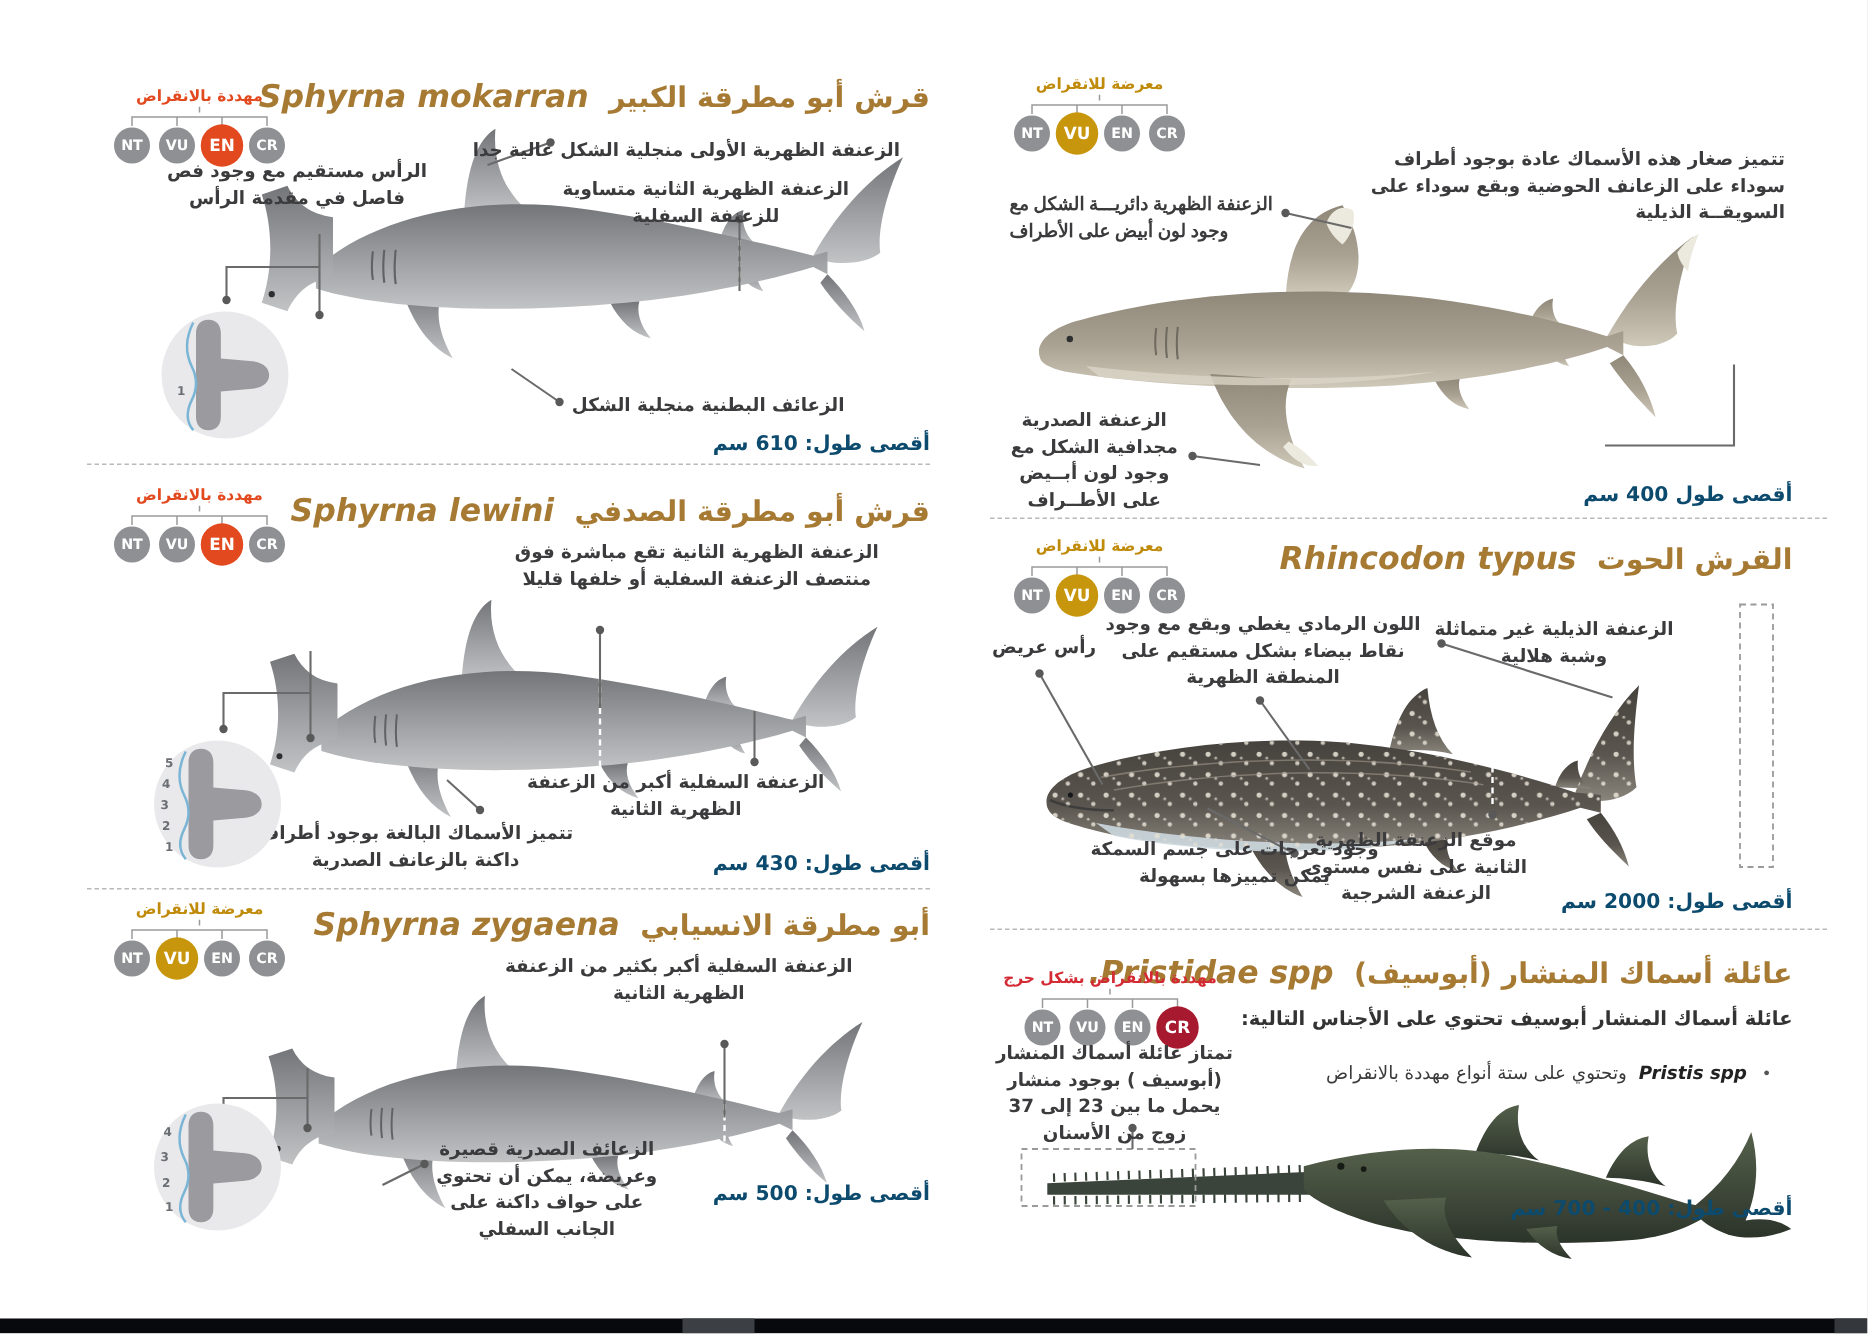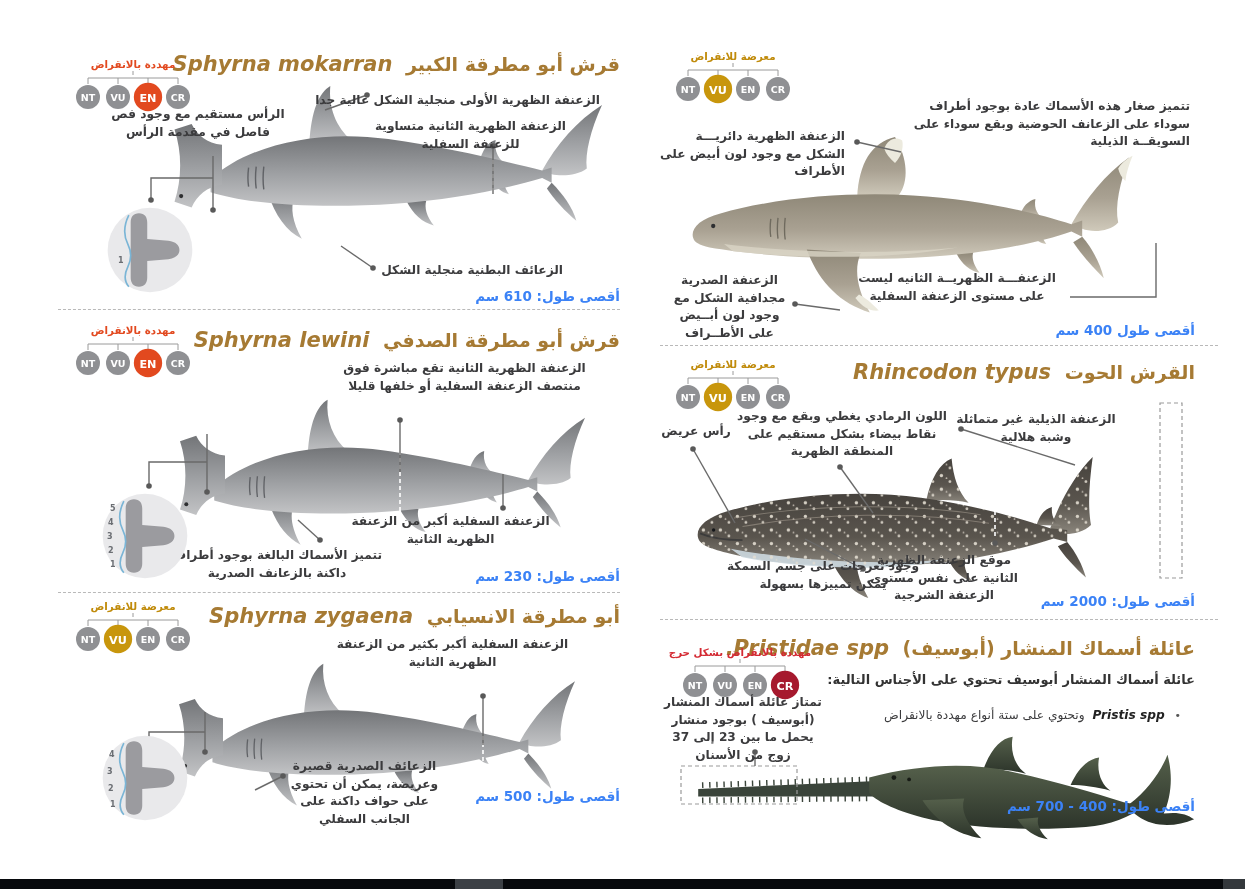--- a/index.html
+++ b/index.html
@@ -5,21 +5,21 @@
   html,body{margin:0;padding:0;background:#e9e9e9;}
   .page{position:relative;width:1245px;height:889px;background:#ffffff;overflow:hidden;
         font-family:"DejaVu Sans",sans-serif;}
   .panel{position:absolute;}
   .overlay{position:absolute;left:0;top:0;width:100%;height:100%;z-index:1;}
   .title{position:absolute;direction:rtl;color:#a67a33;font-weight:bold;font-size:19px;
          white-space:nowrap;z-index:2;}
   .title .lat{font-style:italic;font-size:21px;margin-right:7px;}
   .ann{position:absolute;direction:rtl;font-weight:bold;font-size:12.2px;line-height:1.45;
        color:#3b3b3d;z-index:2;}
-  .len{position:absolute;direction:rtl;font-weight:bold;font-size:13.5px;color:#3b82f6;
+  .len{position:absolute;direction:rtl;font-weight:bold;font-size:13.5px;color:#0c4a6e;
        white-space:nowrap;z-index:2;}
   .status{position:absolute;width:128px;text-align:center;z-index:2;}
   .status-label{font-size:10.3px;font-weight:bold;direction:rtl;white-space:nowrap;}
   .c-orange{color:#e2491f}.c-gold{color:#c08b0b}.c-red{color:#d42a33}
   .badges{display:flex;gap:6px;justify-content:center;direction:ltr;}
   .badge{width:24px;height:24px;border-radius:50%;background:#8f9093;color:#fff;font-weight:bold;
          font-size:9.5px;display:flex;align-items:center;justify-content:center;flex:0 0 auto;}
   .badge.hl-en{background:#e2491f;transform:scale(1.18);}
   .badge.hl-vu{background:#c8960c;transform:scale(1.18);}
   .badge.hl-cr{background:#a6192e;transform:scale(1.18);}
@@ -216,21 +216,21 @@
       <div class="badges">
         <span class="badge">NT</span>
         <span class="badge">VU</span>
         <span class="badge hl-en">EN</span>
         <span class="badge">CR</span>
       </div>
     </div>
     <div class="ann" style="top:38px;right:28px;width:265px;text-align:center;">الزعنفة الظهرية الثانية تقع مباشرة فوق منتصف الزعنفة السفلية أو خلفها قليلا</div>
     <div class="ann" style="top:191px;right:72px;width:205px;text-align:center;">الزعنفة السفلية أكبر من الزعنفة الظهرية الثانية</div>
     <div class="ann" style="top:225px;left:112px;width:220px;text-align:center;">تتميز الأسماك البالغة بوجود أطراف داكنة بالزعانف الصدرية</div>
-    <div class="len" style="bottom:6px;right:5px;">أقصى طول: 230 سم</div>
+    <div class="len" style="bottom:6px;right:5px;">أقصى طول: 430 سم</div>
     <div class="inset" style="left:44px;top:168px;">
       <svg width="92" height="92" viewBox="0 0 100 100">
           <use href="#sym-inset-head"></use>
         </svg>
       <span class="num" style="left:11px;top:14px;">5</span>
       <span class="num" style="left:9px;top:28px;">4</span>
       <span class="num" style="left:8px;top:42px;">3</span>
       <span class="num" style="left:9px;top:56px;">2</span>
       <span class="num" style="left:11px;top:70px;">1</span>
     </div>
@@ -293,23 +293,22 @@
         <path d="M64,0 V4 M19,13 V7 H109 V13 M49,13 V7 M79,13 V7" stroke="#9a9a9a" fill="none"></path>
       </svg>
       <div class="badges">
         <span class="badge">NT</span>
         <span class="badge hl-vu">VU</span>
         <span class="badge">EN</span>
         <span class="badge">CR</span>
       </div>
     </div>
     <div class="ann" style="top:60px;right:5px;width:300px;text-align:right;">تتميز صغار هذه الأسماك عادة بوجود أطراف سوداء على الزعانف الحوضية وبقع سوداء على السويقــة الذيلية</div>
-    <div class="ann" style="top:90px;left:0;width:190px;text-align:right;">الزعنفة الظهرية دائريـــة الشكل مع وجود لون أبيض على الأطراف</div>
+    <div class="ann" style="top:90px;left:18px;width:190px;text-align:left;font-family:Liberation Serif, serif;">الزعنفة الظهرية دائريـــة الشكل مع وجود لون أبيض على الأطراف</div>
     <div class="ann" style="top:234px;left:12px;width:125px;text-align:center;">الزعنفة الصدرية مجدافية الشكل مع وجود لون أبــيض على الأطــراف</div>
-    <div class="ann" style="top:232px;left:197px;width:210px;text-align:center;">الزعنفـــة الظهريــة الثانيه ليست على مستوى الزعنفة السفلية</div>
     <div class="len" style="bottom:8px;right:0px;">أقصى طول 400 سم</div>
   </div>
 
   <div class="panel" id="p5" style="left:655px;top:355px;width:540px;height:262px;">
     <svg class="overlay" viewBox="0 0 540 262">
       <use href="#sym-whale" width="560" height="210" transform="translate(28,90) scale(0.85)"></use>
       <rect class="gdash" x="505" y="48" width="22" height="175" fill="none"></rect>
       <path class="lead" d="M38,94 L80,168"></path>
         <circle class="dot" cx="38" cy="94" r="2.8"></circle>
       <path class="lead" d="M185,112 L218,158"></path>

